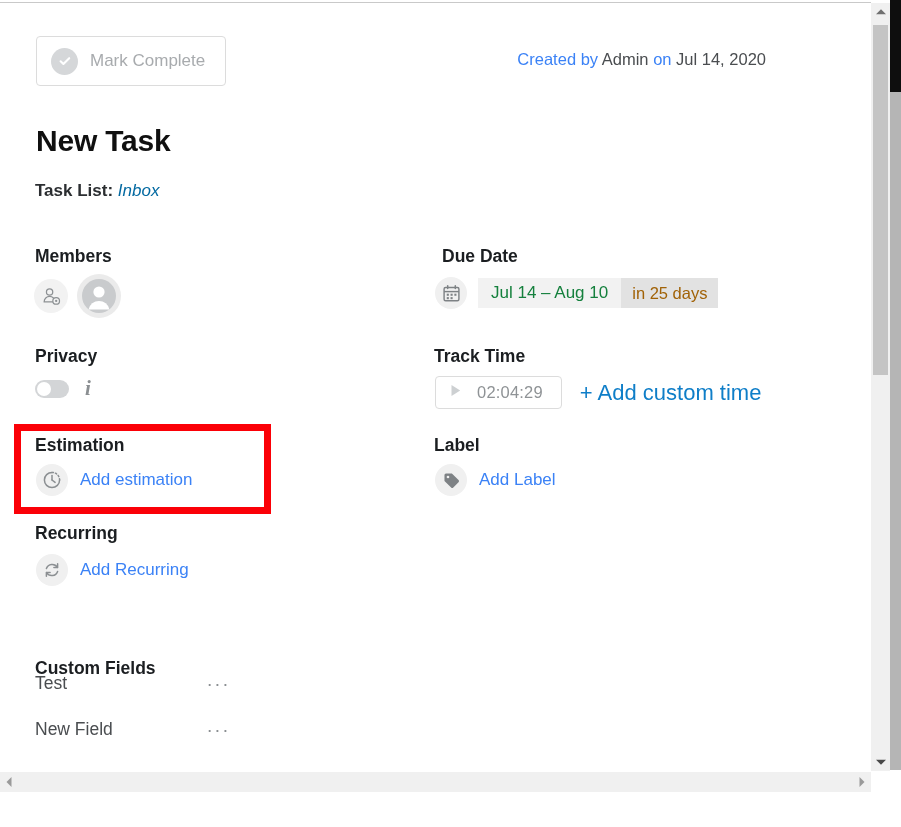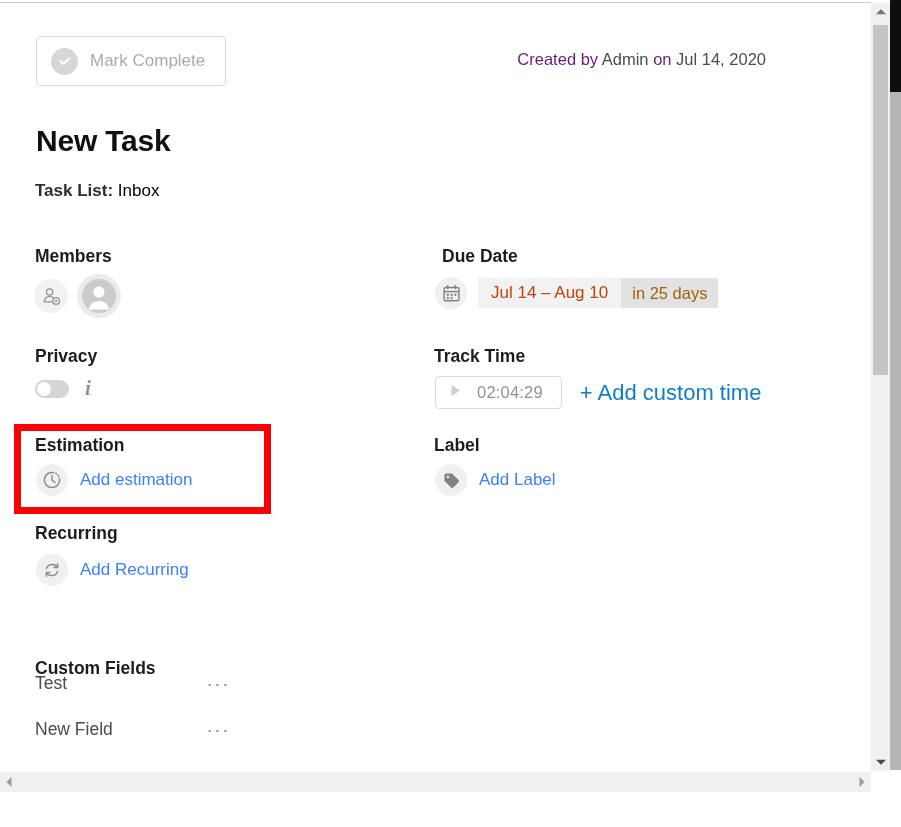--- a/index.html
+++ b/index.html
@@ -165,21 +165,21 @@
     font-size: 17px;
     color: #a8abae;
   }
 
   .created {
     position: absolute;
     right: 105px; top: 47px;
     font-size: 16.5px;
     white-space: nowrap;
   }
-  .created .dim { color: #701a75; }
+  .created .dim { color: #3b82f6; }
   .created .strong { color: #4a4d50; }
 
   .kebab {
     position: absolute;
     right: 60px; top: 45px;
     width: 24px; height: 32px;
     display: flex;
     flex-direction: column;
     align-items: center;
     justify-content: space-between;
@@ -201,21 +201,21 @@
     color: #101010;
     letter-spacing: -0.2px;
   }
 
   .tasklist {
     position: absolute;
     left: 35px; top: 178px;
     font-size: 17px;
   }
   .tasklist b { color: #2b2e31; }
-  .tasklist span { color: #000000; font-weight: normal; }
+  .tasklist span { color: #0369a1; font-weight: normal; font-style: italic; }
 
   
   .sec-h {
     position: absolute;
     font-size: 17.5px;
     font-weight: bold;
     color: #1b1e21;
   }
 
   .row {
@@ -261,21 +261,21 @@
 
   
   .due-pill-wrap {
     display: flex;
     align-items: stretch;
     margin-left: 11px;
     height: 30px;
   }
   .due-range {
     background: #f2f2f2;
-    color: #c2410c;
+    color: #15803d;
     font-size: 17px;
     display: flex; align-items: center;
     padding: 0 13px;
   }
   .due-in {
     background: #e2e2e2;
     color: #a16207;
     font-size: 16.5px;
     display: flex; align-items: center;
     padding: 0 11px;

